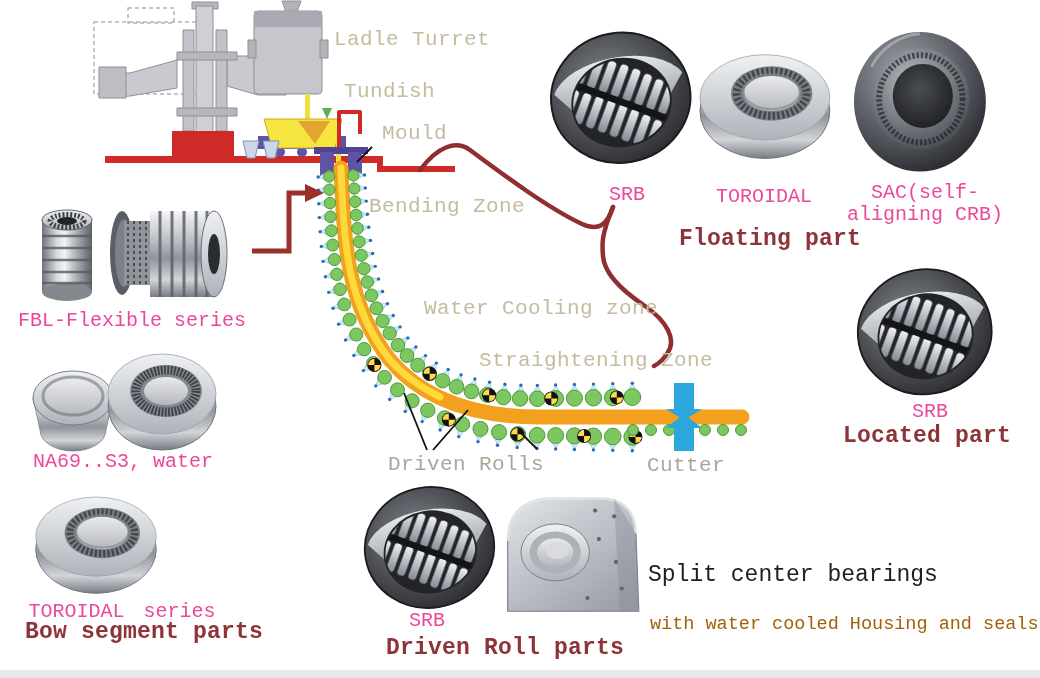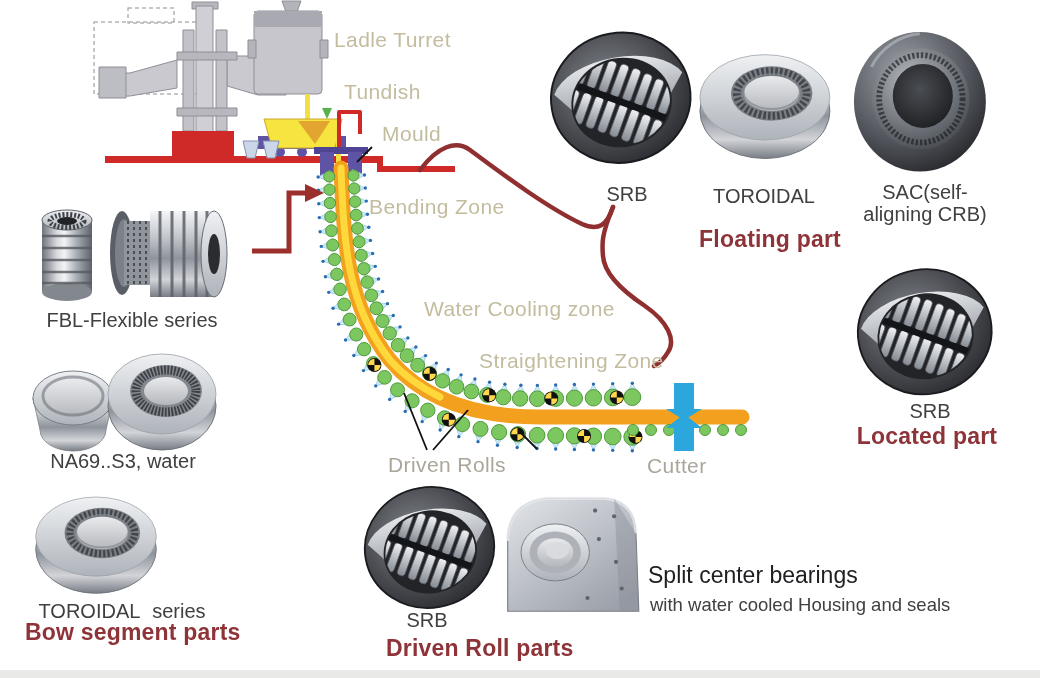--- a/index.html
+++ b/index.html
@@ -1,27 +1,27 @@
 <!DOCTYPE html>
 <html><head>
 <meta charset="utf-8">
 <style>
   html,body{margin:0;padding:0;background:#ffffff;}
   #stage{position:relative;width:1040px;height:678px;background:#ffffff;overflow:hidden;
-         font-family:Liberation Sans, sans-serif;}
+         font-family:Liberation Mono, monospace;}
   #diagram{position:absolute;left:0;top:0;}
   .lbl{position:absolute;white-space:nowrap;line-height:1.08;}
   .zone{color:#c3bc9e;font-size:21px;letter-spacing:.4px;}
   .zone2{color:#aaa69a;font-size:21px;letter-spacing:.4px;}
-  .cap{color:#404040;font-size:20px;transform:translateX(-50%);text-align:center;}
+  .cap{color:#ec4899;font-size:20px;transform:translateX(-50%);text-align:center;}
   .ptitle{color:#8e3338;font-size:23px;font-weight:bold;letter-spacing:.2px;}
   .ctr{transform:translateX(-50%);text-align:right;}
   .wsp{word-spacing:7px;}
   .split-h{color:#202024;font-size:23px;}
-  .split-s{color:#404040;font-size:18.5px;}
+  .split-s{color:#a16207;font-size:18.5px;margin-top:20px;}
   #bottom-strip{position:absolute;left:0;top:670px;width:1040px;height:8px;background:#e9e9e7;}
 </style>
 </head>
 <body>
 
 <div id="stage">
 
 <svg id="diagram" width="1040" height="678" viewBox="0 0 1040 678">
   <defs>
     <linearGradient id="gSteelV" x1="0" y1="0" x2="0" y2="1">

